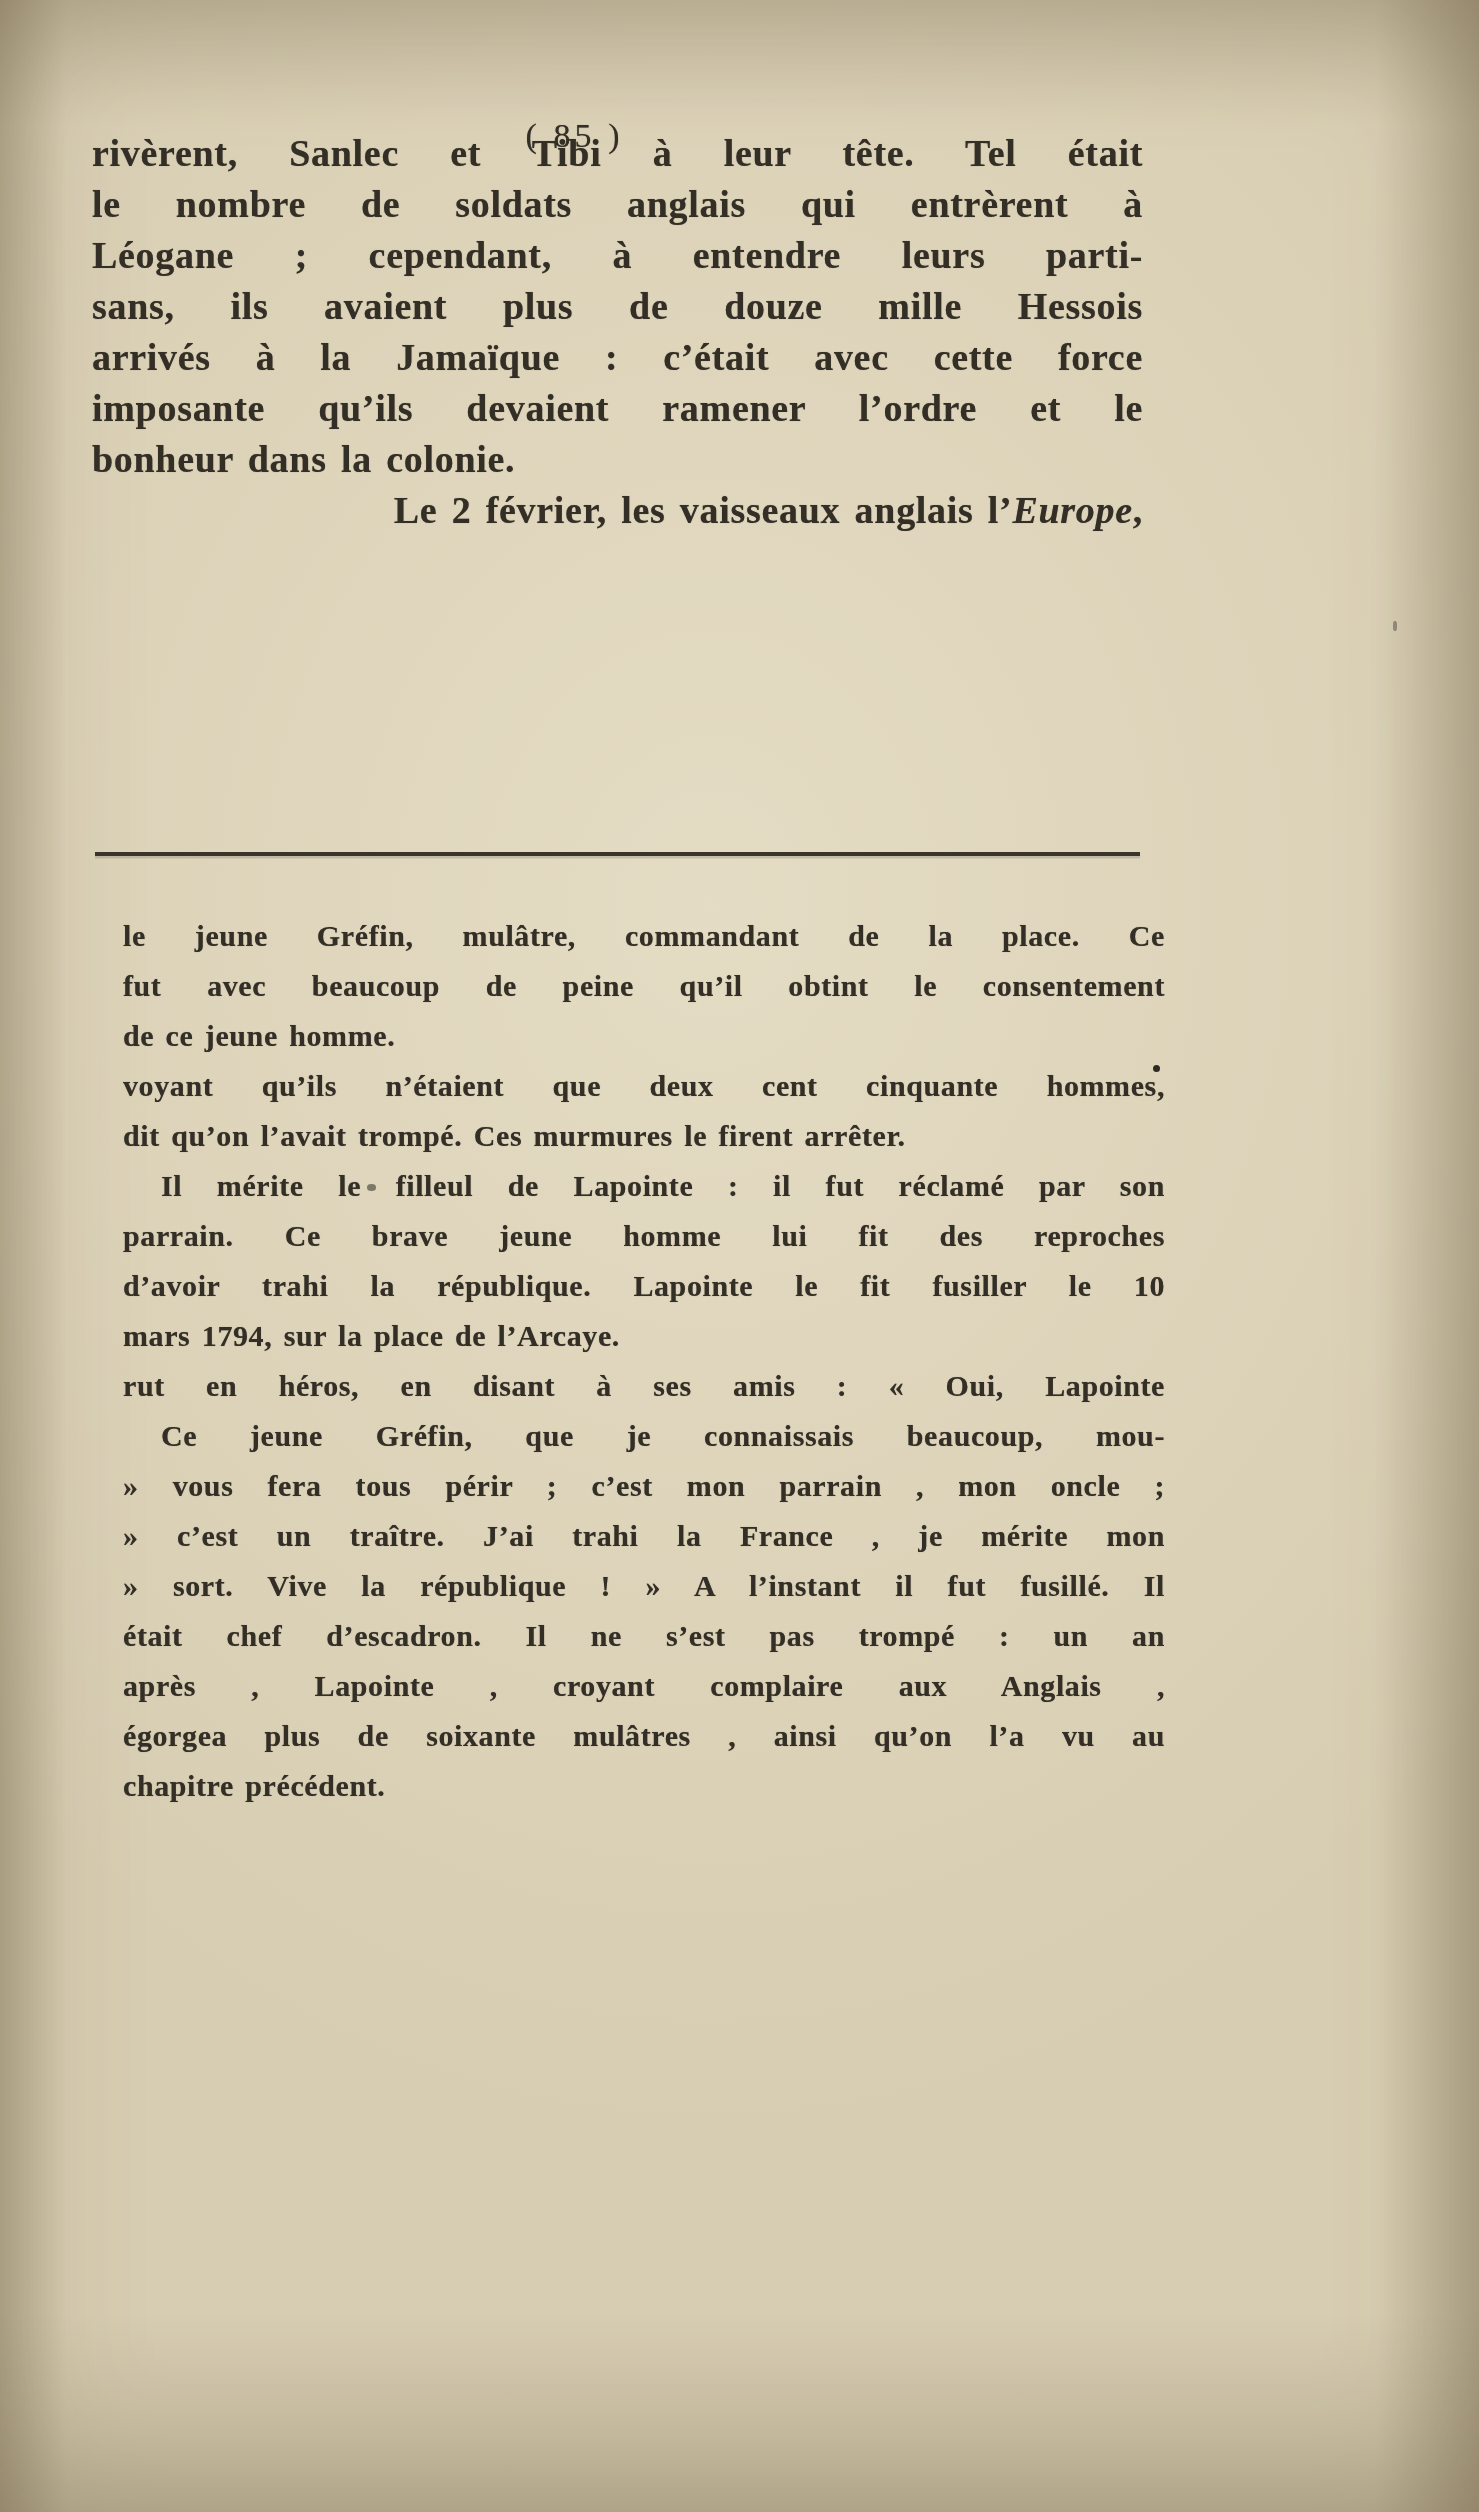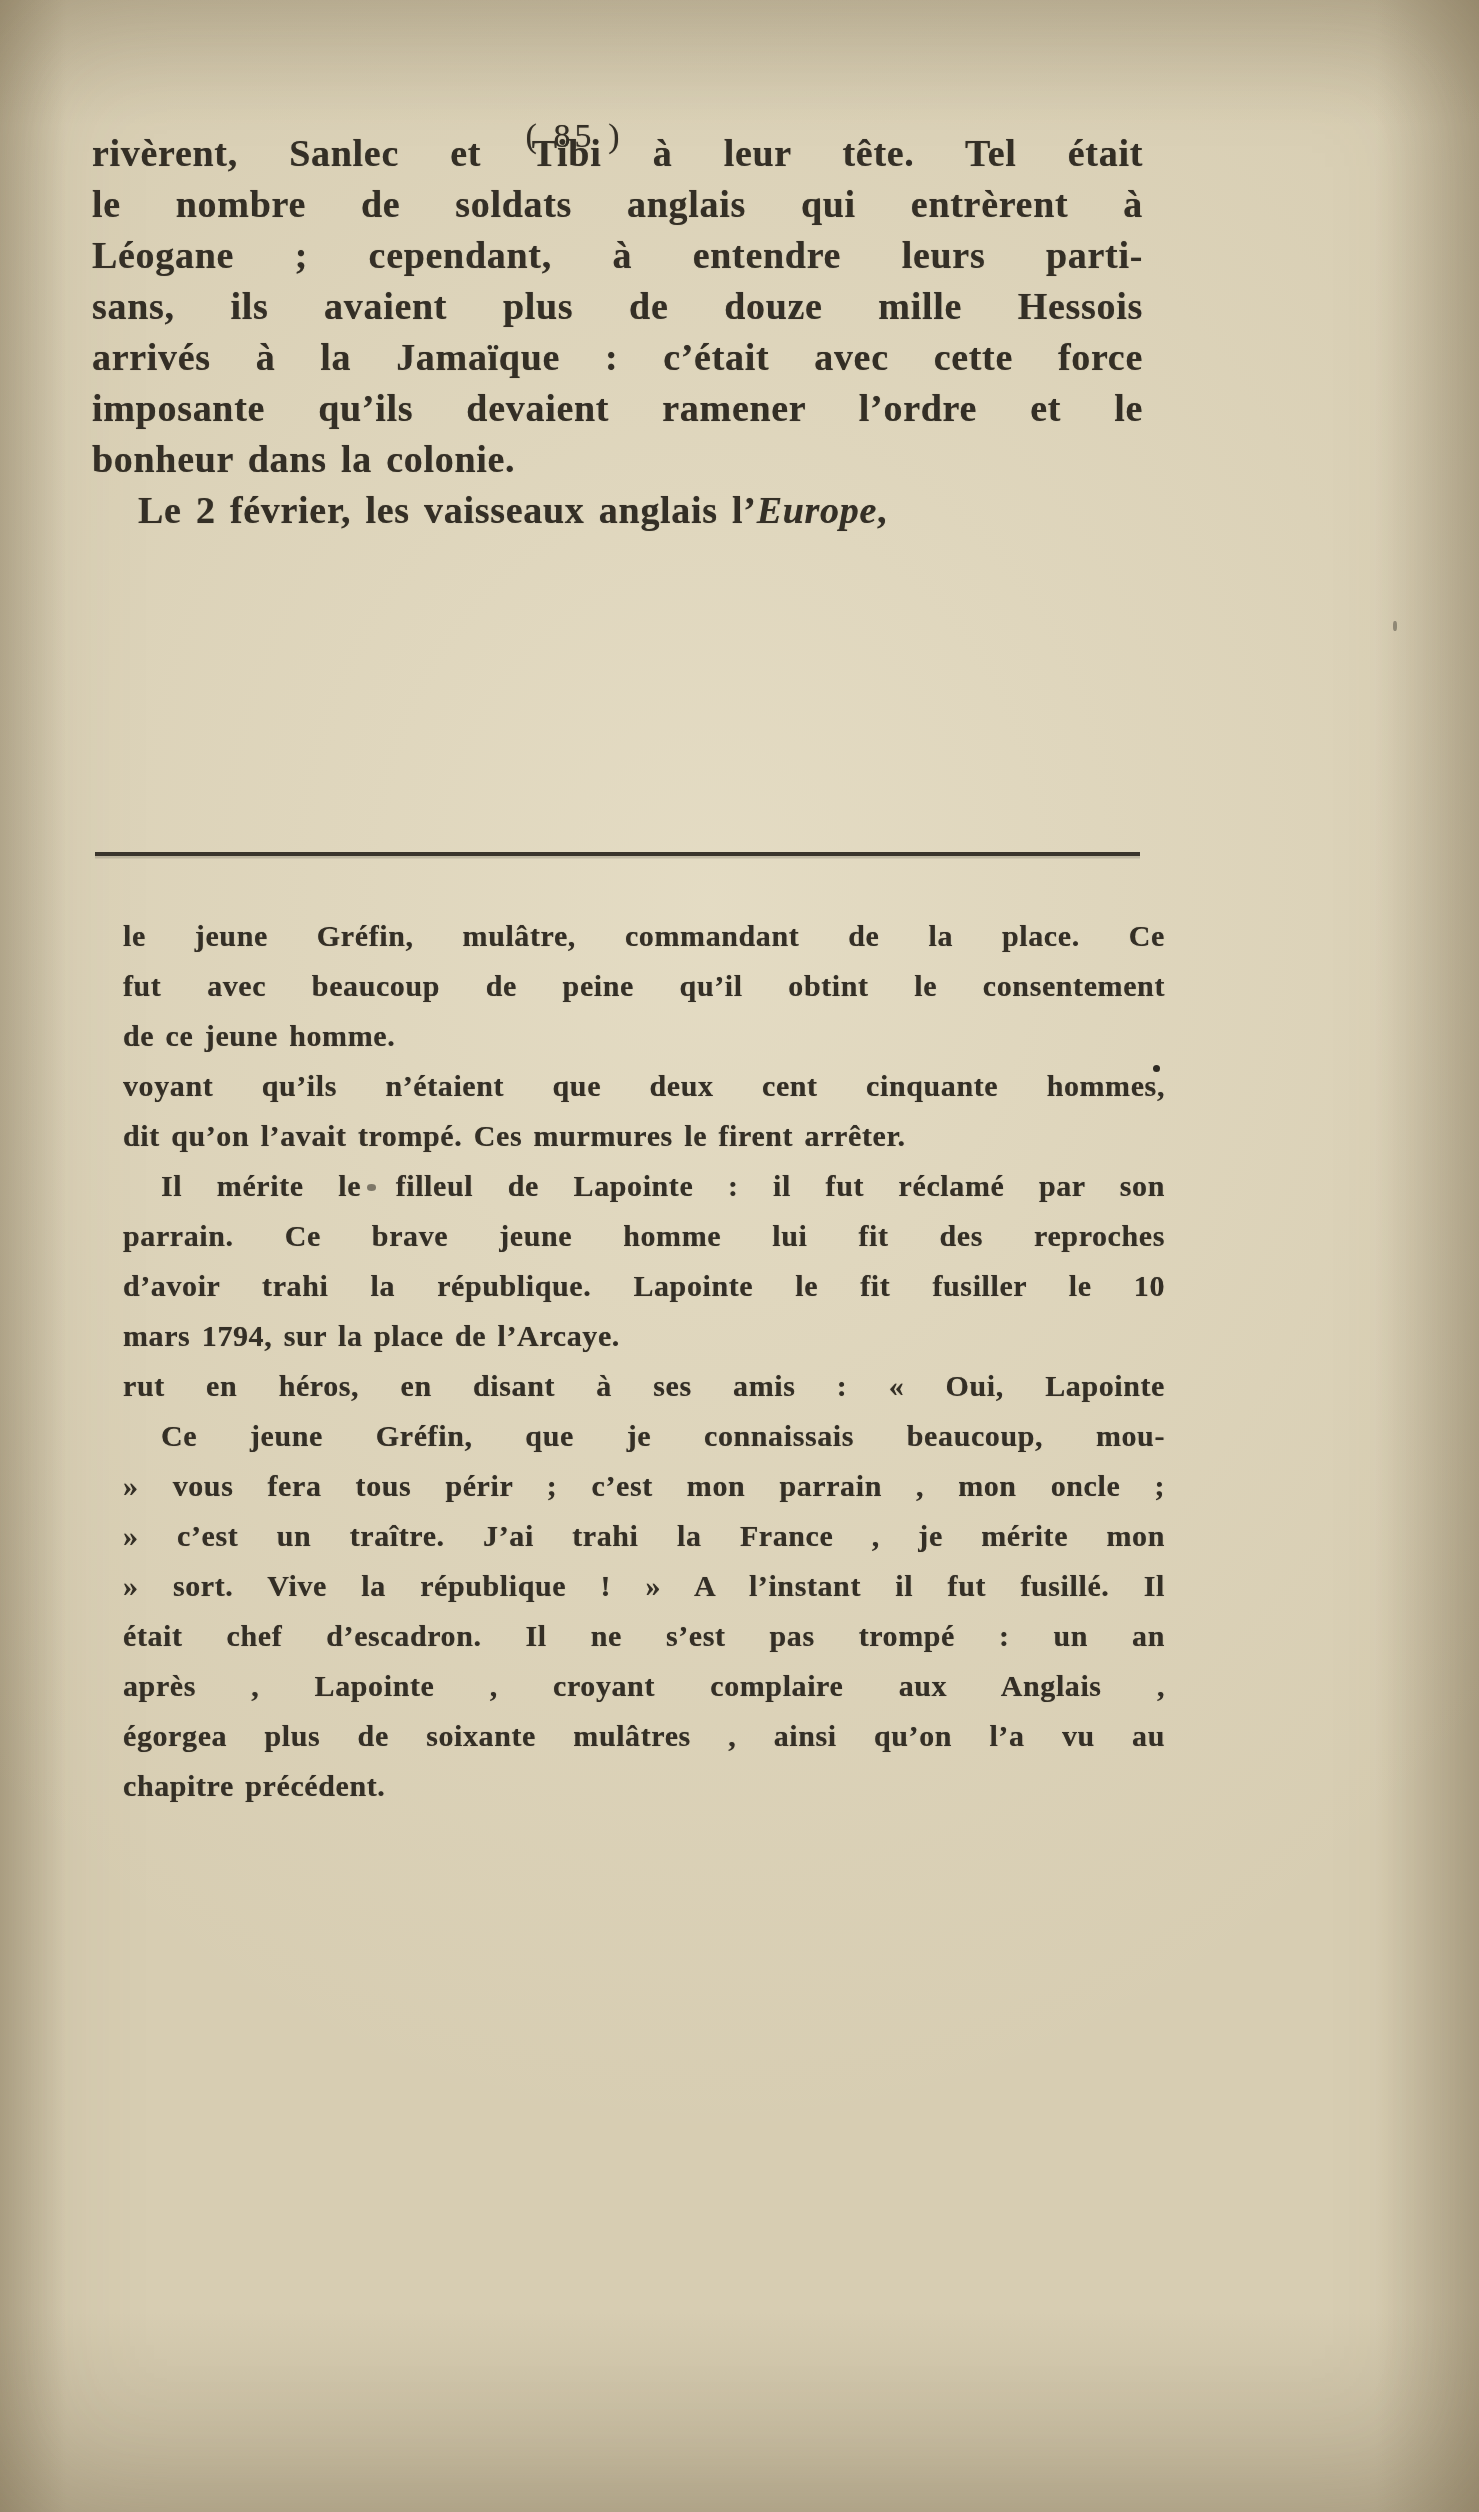--- a/index.html
+++ b/index.html
@@ -30,21 +30,21 @@
     font-size: 38px; line-height: 51px;
     letter-spacing: 0.7px; word-spacing: 4.1px;
   }
   .foot {
     left: 123px; top: 898px; width: 1042px;
     font-size: 30px; line-height: 50px;
     letter-spacing: 0.6px; word-spacing: 3.3px; margin-top: 13px;
   }
   .line { text-align: left; font-weight: bold; }
   .line.just { text-align: justify; text-align-last: justify; }
-  .main .indent { text-indent: 46px; }
+  .main .indent { text-indent: 46px; text-align: right; }
   .foot .indent { text-indent: 38px; }
   .it { font-style: italic; }
   .rule {
     position: absolute; left: 95px; top: 852px; width: 1045px; height: 4.1px;
     background: #3a352c; border: none; margin: 0;
     box-shadow: 0 2.5px 0 rgba(58,53,44,.18);
   }
   .speck { position: absolute; background: #2e2a22; border-radius: 50%; }
 </style>
 </head>

